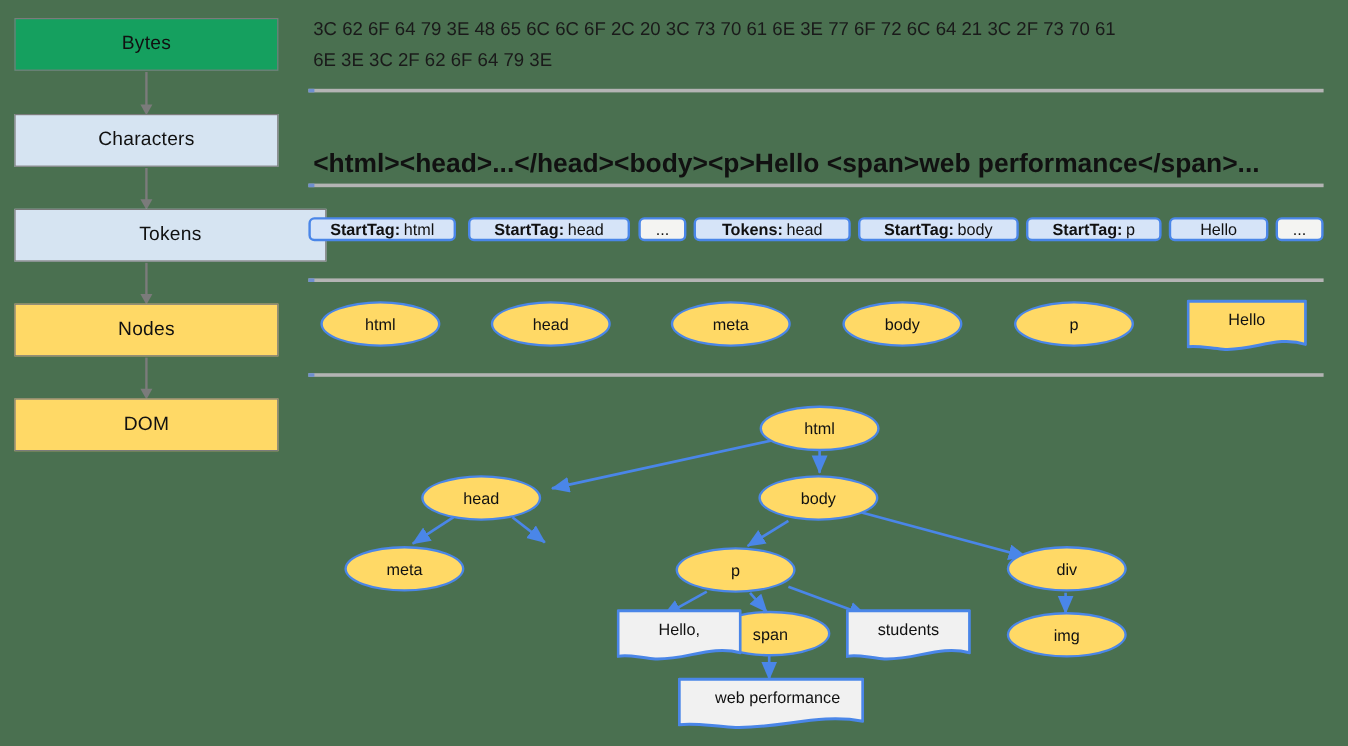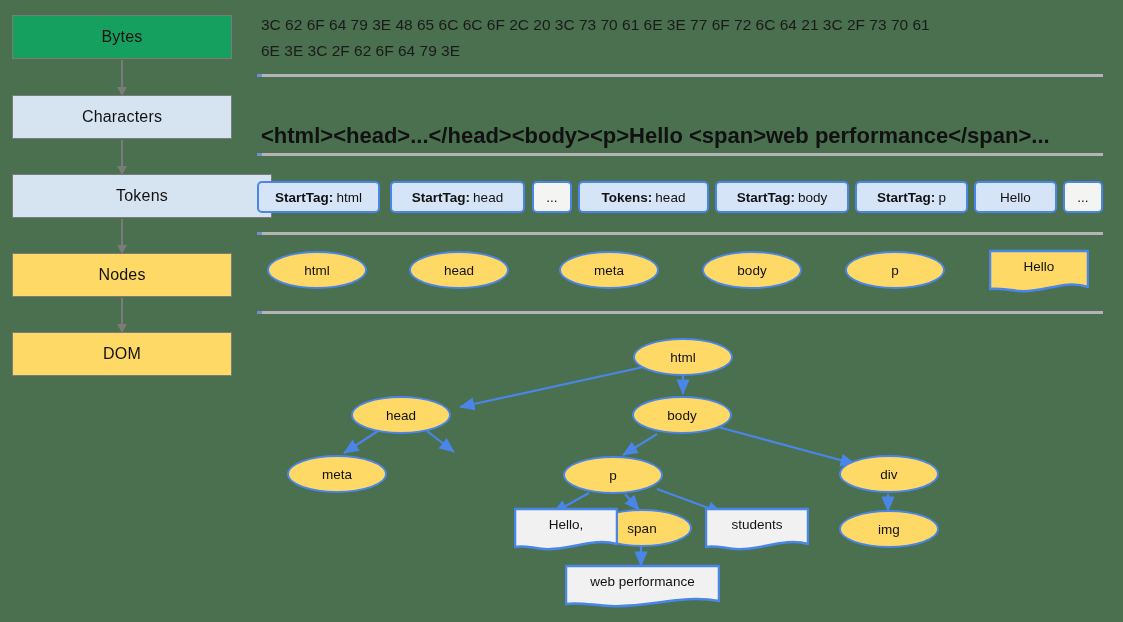--- a/index.html
+++ b/index.html
@@ -79,21 +79,21 @@
     font-weight: bold;
     color: #111111;
     white-space: nowrap;
     margin-top: 15px;
   }
 
   
   .token {
     position: absolute;
     box-sizing: border-box;
-    height: 32px;
+    height: 20px;
     border: 2px solid #4a86e8;
     border-radius: 5px;
     background: #d6e4f8;
     display: flex;
     align-items: center;
     justify-content: center;
     font-size: 13.5px;
     color: #111111;
     white-space: nowrap;
     padding: 0 8px;
@@ -259,20 +259,20 @@
     <span>Hello,</span>
   </div>
 
   <div class="docnode" style="left:705px; top:507px; width:104px; height:44px;">
     <svg width="104" height="44" viewBox="0 0 104 44">
       <path d="M1,2 L103,2 L103,37 C78,30 56,44 30,42 C18,41 9,38 1,40 Z" fill="#f1f1f1" stroke="#4a86e8" stroke-width="2.5" stroke-linejoin="round"></path>
     </svg>
     <span>students</span>
   </div>
 
-  <div class="docnode" style="left:565px; top:564px; width:155px; height:44px;">
+  <div class="docnode" style="left:565px; top:564px; width:155px; height:44px;padding-left:11px;">
     <svg width="155" height="44" viewBox="0 0 155 44">
       <path d="M1,2 L154,2 L154,37 C116,30 84,44 45,42 C27,41 13,38 1,40 Z" fill="#f1f1f1" stroke="#4a86e8" stroke-width="2.5" stroke-linejoin="round"></path>
     </svg>
     <span>web performance</span>
   </div>
 
 </div>
 
 </body></html>

